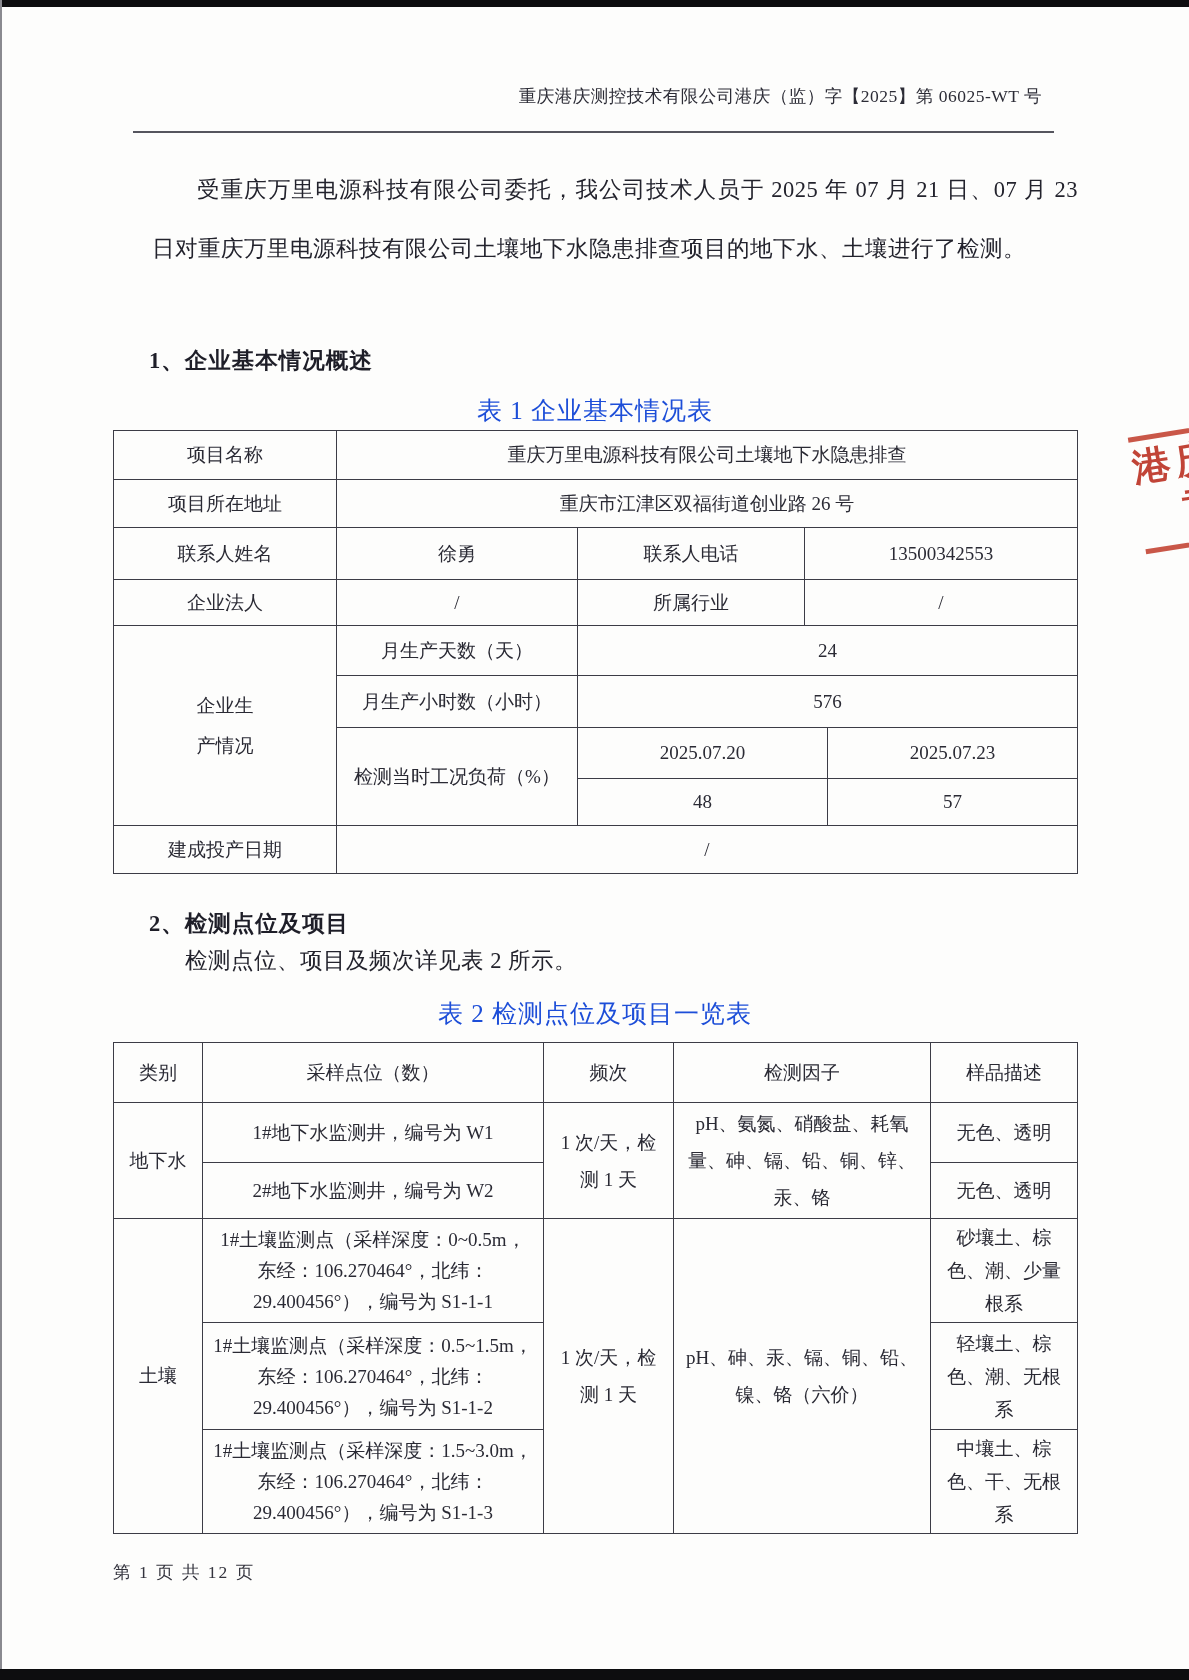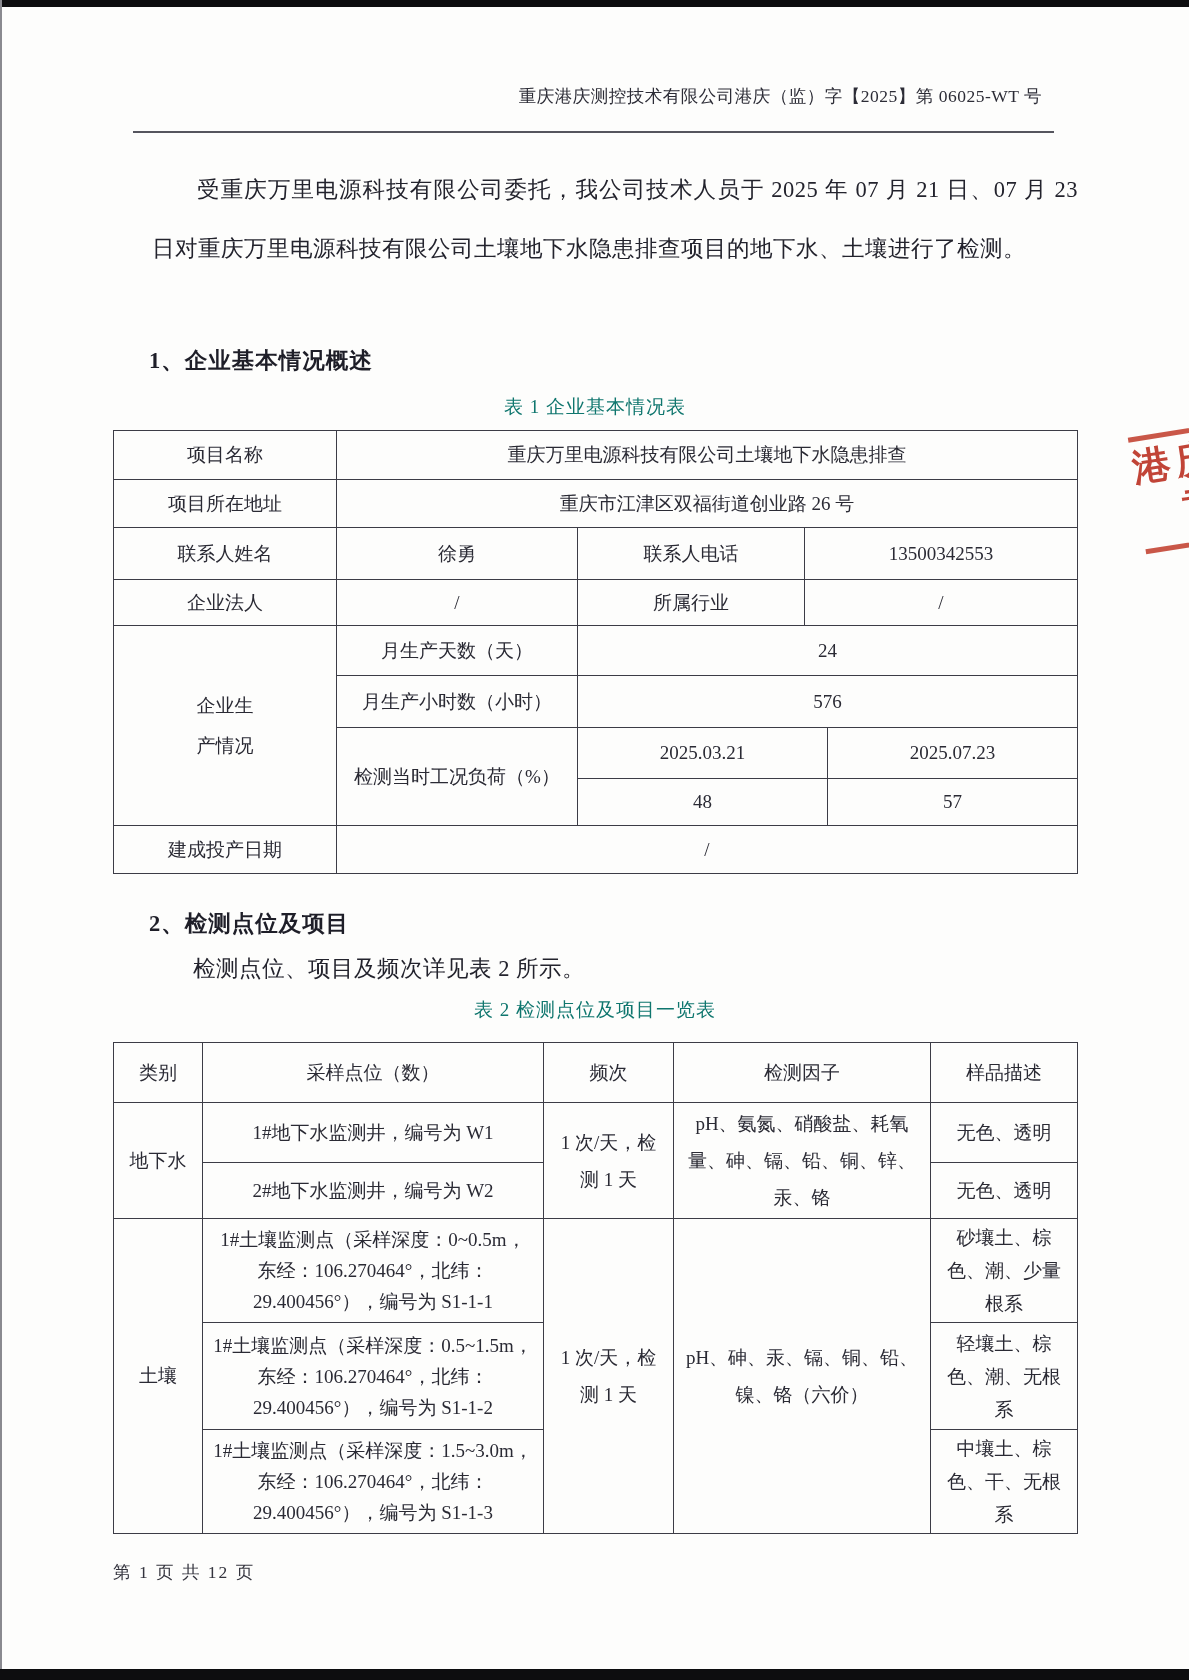--- a/index.html
+++ b/index.html
@@ -21,24 +21,24 @@
 
   .intro{
     position:absolute;top:144px;left:136px;width:926px;margin:16px;
     font-size:22.5px;line-height:59px;text-indent:2em;text-align:justify;
     letter-spacing:.5px;color:#23232d;
   }
   .sec{position:absolute;left:133px;margin:16px;font-size:22.5px;font-weight:bold;color:#1e1e28;letter-spacing:1px;}
   .sec1{top:329px;}
   .sec2{top:892px;}
   .p2{
-    position:absolute;top:941px;left:136px;width:926px;margin:12px;
+    position:absolute;top:941px;left:136px;width:926px;margin:4px;
     font-size:22.5px;text-indent:2em;letter-spacing:.5px;color:#23232d;
   }
-  .caption{position:absolute;left:113px;width:964px;text-align:center;font-size:19px;color:#0f766e;letter-spacing:1px;}
+  .caption{position:absolute;left:113px;width:964px;text-align:center;font-size:25px;color:#1d4ed8;letter-spacing:1px;}
   .cap1{top:394px;}
   .cap2{top:964px;margin-top:33px;}
 
   table.t{
     position:absolute;left:113px;width:964px;
     border-collapse:collapse;table-layout:fixed;
     font-size:19px;color:#2a2a34;border-radius:16px;
   }
   table.t td,table.t th{
     border:1.6px solid #3c3c46;
@@ -122,21 +122,21 @@
 产情况</td>
       <td>月生产天数（天）</td>
       <td colspan="3">24</td>
     </tr>
     <tr style="height:52px">
       <td>月生产小时数（小时）</td>
       <td colspan="3">576</td>
     </tr>
     <tr style="height:51px">
       <td rowspan="2">检测当时工况负荷（%）</td>
-      <td colspan="2">2025.03.21</td>
+      <td colspan="2">2025.07.20</td>
       <td>2025.07.23</td>
     </tr>
     <tr style="height:47px">
       <td colspan="2">48</td>
       <td>57</td>
     </tr>
     <tr style="height:48px">
       <td>建成投产日期</td>
       <td colspan="4">/</td>
     </tr>

